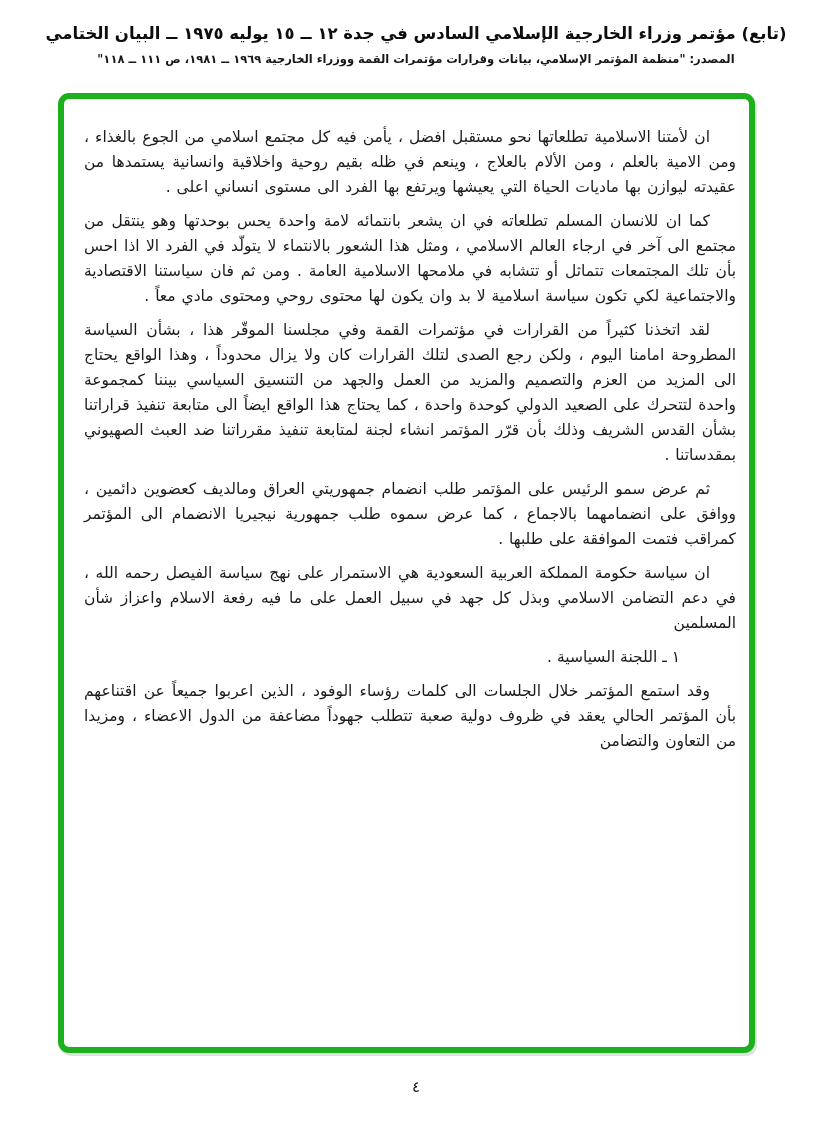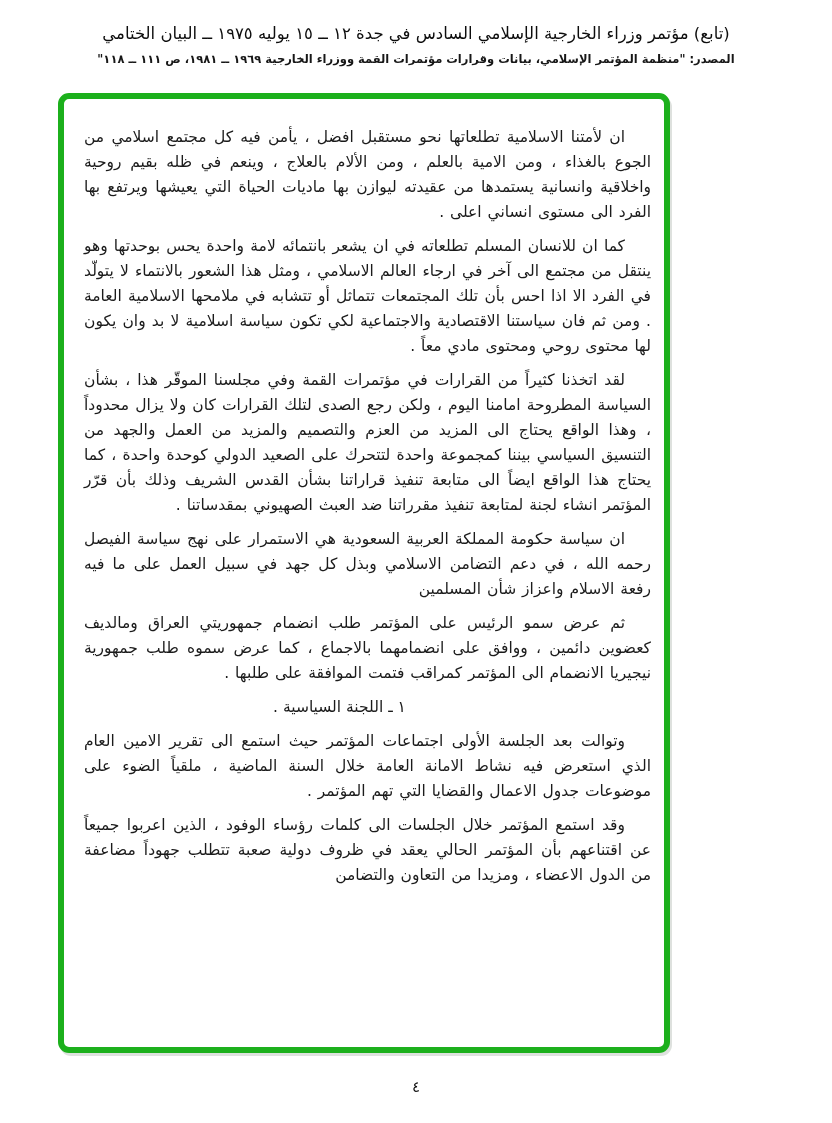--- a/index.html
+++ b/index.html
@@ -20,37 +20,37 @@
   .header {
     position: absolute;
     top: 24px;
     left: 0;
     width: 100%;
     text-align: center;
     direction: rtl;
   }
   .header .title {
     font-size: 16.5px;
-    font-weight: normal;
+    font-weight: bold;
     color: #0d0d0d;
     letter-spacing: 0.2px;
     white-space: nowrap;
   }
   .header .source {
     margin-top: 9px;
     font-size: 11.5px;
     font-weight: bold;
     color: #171717;
     white-space: nowrap;
   }
   .annotation-box {
     position: absolute;
     left: 58px;
     top: 93px;
-    width: 612px;
+    width: 697px;
     height: 960px;
     box-sizing: border-box;
     border: 6px solid #1cb01c;
     border-radius: 11px;
     box-shadow: 2px 3px 0 rgba(70, 90, 70, 0.18);
     padding: 26px 13px 14px 20px;
     overflow: hidden;
     background: #ffffff;
   }
   .body-text p {
@@ -61,21 +61,21 @@
     margin: 0 0 9px 0;
     text-indent: 26px;
     word-spacing: 1px;
     color: #1b1b1b;
   }
   .committee-list {
     margin: 3px 56px 3px 0;
   }
   .committee-list .item {
     direction: rtl;
-    text-align: center;
+    text-align: right;
     font-size: 15.5px;
     line-height: 25px;
     margin-bottom: 9px;
     color: #1b1b1b;
   }
   .footer {
     position: absolute;
     top: 1078px;
     left: 0;
     width: 100%;
@@ -92,28 +92,27 @@
   <div class="header">
     <div class="title">(تابع) مؤتمر وزراء الخارجية الإسلامي السادس في جدة ١٢ ــ ١٥ يوليه ١٩٧٥ ــ البيان الختامي</div>
     <div class="source">المصدر: "منظمة المؤتمر الإسلامي، بيانات وقرارات مؤتمرات القمة ووزراء الخارجية ١٩٦٩ ــ ١٩٨١، ص ١١١ ــ ١١٨"</div>
   </div>
 
   <div class="annotation-box">
     <div class="body-text">
       <p>ان لأمتنا الاسلامية تطلعاتها نحو مستقبل افضل ، يأمن فيه كل مجتمع اسلامي من الجوع بالغذاء ، ومن الامية بالعلم ، ومن الألام بالعلاج ، وينعم في ظله بقيم روحية واخلاقية وانسانية يستمدها من عقيدته ليوازن بها ماديات الحياة التي يعيشها ويرتفع بها الفرد الى مستوى انساني اعلى .</p>
       <p>كما ان للانسان المسلم تطلعاته في ان يشعر بانتمائه لامة واحدة يحس بوحدتها وهو ينتقل من مجتمع الى آخر في ارجاء العالم الاسلامي ، ومثل هذا الشعور بالانتماء لا يتولّد في الفرد الا اذا احس بأن تلك المجتمعات تتماثل أو تتشابه في ملامحها الاسلامية العامة . ومن ثم فان سياستنا الاقتصادية والاجتماعية لكي تكون سياسة اسلامية لا بد وان يكون لها محتوى روحي ومحتوى مادي معاً .</p>
       <p>لقد اتخذنا كثيراً من القرارات في مؤتمرات القمة وفي مجلسنا الموقّر هذا ، بشأن السياسة المطروحة امامنا اليوم ، ولكن رجع الصدى لتلك القرارات كان ولا يزال محدوداً ، وهذا الواقع يحتاج الى المزيد من العزم والتصميم والمزيد من العمل والجهد من التنسيق السياسي بيننا كمجموعة واحدة لتتحرك على الصعيد الدولي كوحدة واحدة ، كما يحتاج هذا الواقع ايضاً الى متابعة تنفيذ قراراتنا بشأن القدس الشريف وذلك بأن قرّر المؤتمر انشاء لجنة لمتابعة تنفيذ مقرراتنا ضد العبث الصهيوني بمقدساتنا .</p>
+      <p>ثم عرض سمو الرئيس على المؤتمر طلب انضمام جمهوريتي العراق ومالديف كعضوين دائمين ، ووافق على انضمامهما بالاجماع ، كما عرض سموه طلب جمهورية نيجيريا الانضمام الى المؤتمر كمراقب فتمت الموافقة على طلبها .</p>
       <p>ان سياسة حكومة المملكة العربية السعودية هي الاستمرار على نهج سياسة الفيصل رحمه الله ، في دعم التضامن الاسلامي وبذل كل جهد في سبيل العمل على ما فيه رفعة الاسلام واعزاز شأن المسلمين</p>
-      <p>ثم عرض سمو الرئيس على المؤتمر طلب انضمام جمهوريتي العراق ومالديف كعضوين دائمين ، ووافق على انضمامهما بالاجماع ، كما عرض سموه طلب جمهورية نيجيريا الانضمام الى المؤتمر كمراقب فتمت الموافقة على طلبها .</p>
 
       <div class="committee-list">
         <div class="item">١ ـ اللجنة السياسية .</div>
       </div>
 
-      <p>وتوالت بعد الجلسة الأولى اجتماعات المؤتمر حيث استمع الى تقرير الامين العام الذي استعرض فيه نشاط الامانة العامة خلال السنة الماضية ، ملقياً الضوء على موضوعات جدول الاعمال والقضايا التي تهم المؤتمر .</p>
       <p>وقد استمع المؤتمر خلال الجلسات الى كلمات رؤساء الوفود ، الذين اعربوا جميعاً عن اقتناعهم بأن المؤتمر الحالي يعقد في ظروف دولية صعبة تتطلب جهوداً مضاعفة من الدول الاعضاء ، ومزيدا من التعاون والتضامن</p>
     </div>
   </div>
 
   <div class="footer">
     <span>٤</span>
   </div>
 
 </div>
 

